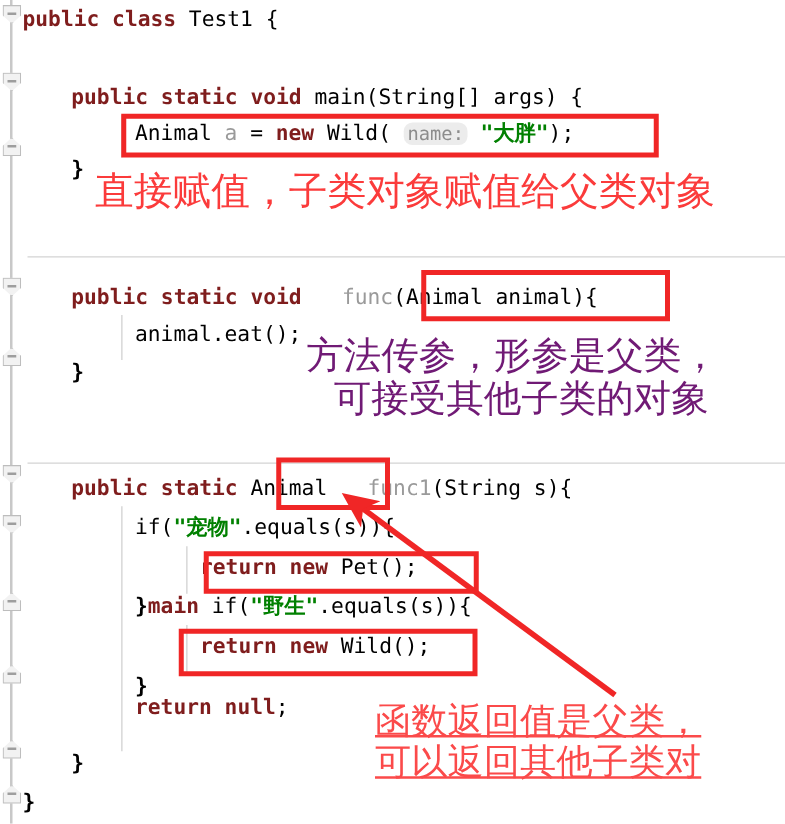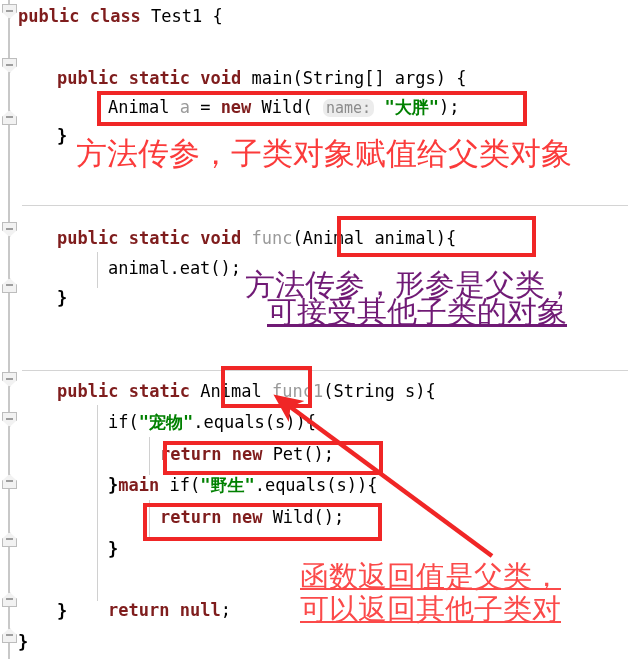--- a/index.html
+++ b/index.html
@@ -59,21 +59,21 @@
   .code-line {
     position: absolute;
     white-space: pre;
     font-family: "DejaVu Sans Mono", "Liberation Mono", monospace;
     font-size: 17px;
     line-height: 20px;
     letter-spacing: 0px;
     color: #000000;
   }
   .kw   { color: #7f1d1d; font-weight: bold; }
-  .mth  { color: #9a9a9a; }
+  .mth  { color: #9a9a9a; margin-left: 22px; }
   .var  { color: #9a9a9a; }
   .str  { color: #008000; font-weight: bold; }
   .pln  { color: #000000; }
   .blk  { color: #000000; font-weight: bold; }
   .hint {
     color: #8c8c8c;
     background: #ececec;
     border-radius: 7px;
     padding: 0 3px;
     font-size: 15px;
@@ -181,37 +181,37 @@
       <div class="code-line" style="left: 57px; top: 126px;"><span class="blk">}</span></div>
       <div class="code-line" style="left: 57px; top: 228px;"><span class="kw">public</span><span class="pln"> </span><span class="kw">static</span><span class="pln"> </span><span class="kw">void</span><span class="pln"> </span><span class="mth">func</span><span class="pln">(Animal animal){</span></div>
       <div class="code-line" style="left: 108px; top: 258px;"><span class="pln">animal.eat();</span></div>
       <div class="code-line" style="left: 57px; top: 288px;"><span class="blk">}</span></div>
       <div class="code-line" style="left: 57px; top: 381px;"><span class="kw">public</span><span class="pln"> </span><span class="kw">static</span><span class="pln"> </span><span class="pln">Animal</span><span class="pln"> </span><span class="mth">func1</span><span class="pln">(String s){</span></div>
       <div class="code-line" style="left: 108px; top: 412px;"><span class="pln">if(</span><span class="str">"宠物"</span><span class="pln">.equals(s)){</span></div>
       <div class="code-line" style="left: 160px; top: 444px;"><span class="kw">return</span><span class="pln"> </span><span class="kw">new</span><span class="pln"> Pet();</span></div>
       <div class="code-line" style="left: 108px; top: 475px;"><span class="blk">}</span><span class="kw">main</span><span class="pln"> </span><span class="pln">if(</span><span class="str">"野生"</span><span class="pln">.equals(s)){</span></div>
       <div class="code-line" style="left: 160px; top: 507px;"><span class="kw">return</span><span class="pln"> </span><span class="kw">new</span><span class="pln"> Wild();</span></div>
       <div class="code-line" style="left: 108px; top: 539px;"><span class="blk">}</span></div>
-      <div class="code-line" style="left: 108px; top: 600px;"><span class="kw">return</span><span class="pln"> </span><span class="kw">null</span><span class="pln">;</span></div>
+      <div class="code-line" style="left: 108px; top: 556px;"><span class="kw">return</span><span class="pln"> </span><span class="kw">null</span><span class="pln">;</span></div>
       <div class="code-line" style="left: 57px; top: 601px;"><span class="blk">}</span></div>
       <div class="code-line" style="left: 18px; top: 632px;"><span class="blk">}</span></div>
     </div>
 
   <div id="boxes">
       <div class="box" style="left: 97px; top: 91px; width: 430px; height: 35px; border-color: rgb(240, 38, 38);"></div>
       <div class="box" style="left: 337px; top: 216px; width: 199px; height: 41px; border-color: rgb(240, 38, 38);"></div>
       <div class="box" style="left: 221px; top: 366px; width: 91px; height: 42px; border-color: rgb(240, 38, 38);"></div>
       <div class="box" style="left: 163px; top: 441px; width: 220px; height: 34px; border-color: rgb(240, 38, 38);"></div>
       <div class="box" style="left: 143px; top: 503px; width: 239px; height: 38px; border-color: rgb(240, 38, 38);"></div>
     </div>
 
   <div id="annos">
-      <div class="anno anno-red" style="left: 76px; top: 136px;">方法传参，子类对象赋值给父类对象</div>
+      <div class="anno anno-red" style="left: 76px; top: 136px;">直接赋值，子类对象赋值给父类对象</div>
       <div class="anno anno-green" style="left: 245px; top: 268px;">方法传参，形参是父类，</div>
-      <div class="anno anno-green" style="left: 267px; top: 295px; text-decoration: underline;">可接受其他子类的对象</div>
+      <div class="anno anno-green" style="left: 267px; top: 303px;">可接受其他子类的对象</div>
       <div class="anno anno-red2" style="left: 300px; top: 560px;">函数返回值是父类，</div>
       <div class="anno anno-red2" style="left: 300px; top: 593px; text-align: right;">可以返回其他子类对</div>
     </div>
 
   <svg id="arrow" width="628" height="659">
     <defs>
       <marker id="ah" markerWidth="7" markerHeight="7" refX="3.2" refY="3.5" orient="auto" markerUnits="strokeWidth">
         <path d="M0,0.6 L6.4,3.5 L0,6.4 L1.7,3.5 Z" fill="#f02626"></path>
       </marker>
     </defs>

